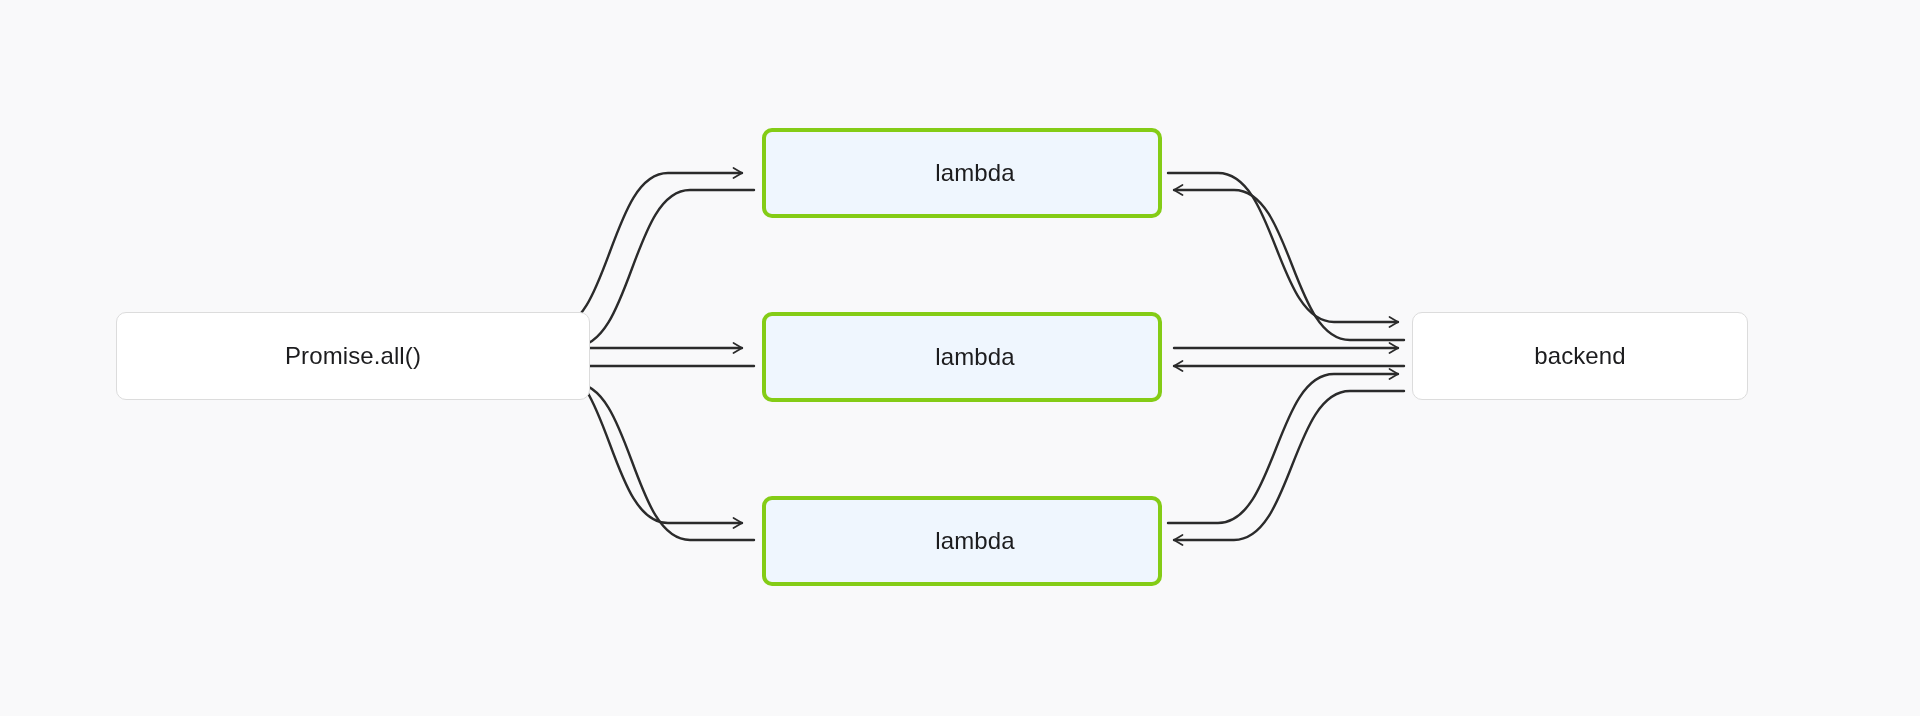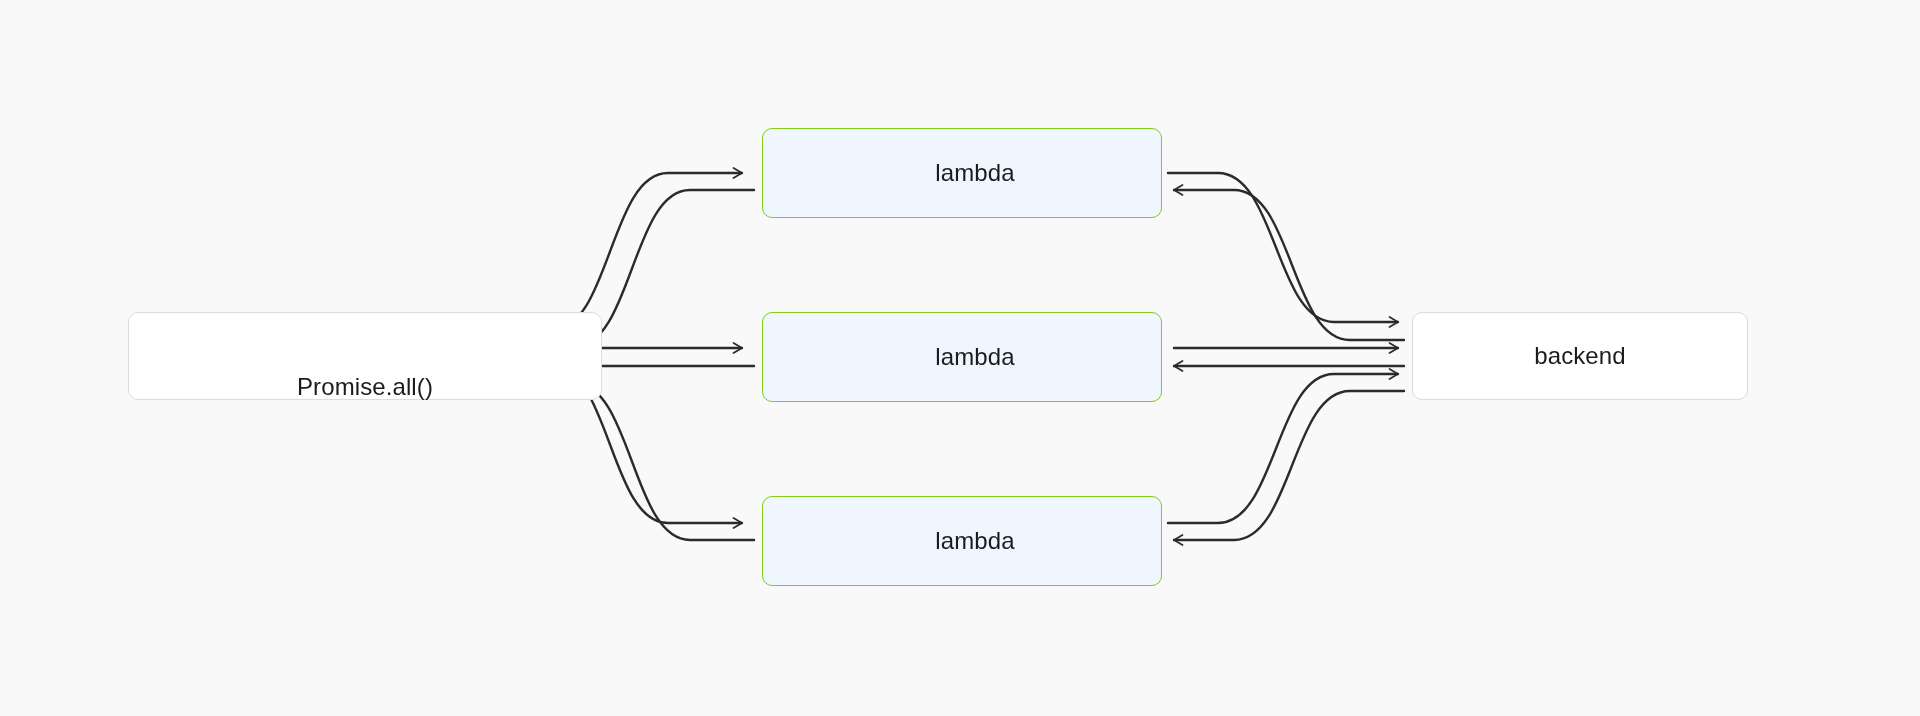--- a/index.html
+++ b/index.html
@@ -36,21 +36,21 @@
     justify-content: center;
     border-radius: 10px;
     font-size: 24px;
     letter-spacing: 0.1px;
     color: #1c1c1e;
     background: #ffffff;
     border: 1px solid #dcdcdc;
   }
   .node.lambda-node {
     background: #eff6fe;
-    border: 1px solid #84cc16;
+    border: 4px solid #84cc16;
     padding-left: 26px;
   }
   .node-label {
     display: block;
     line-height: 1;
     white-space: nowrap;
   }
 </style>
 </head>
 <body>
@@ -88,21 +88,21 @@
       <path d="M 1174 348 L 1398 348" marker-end="url(#arrow-right)"></path>
 
       <path d="M 1404 366 L 1174 366" marker-end="url(#arrow-left)"></path>
 
       <path d="M 1168 523 L 1218 523 C 1276 523 1276 374 1334 374 L 1398 374" marker-end="url(#arrow-right)"></path>
 
       <path d="M 1404 391 L 1350 391 C 1292 391 1292 540 1234 540 L 1174 540" marker-end="url(#arrow-left)"></path>
     </g>
   </svg>
 
-  <div class="node" id="node-promise-all" style="left:128px; top:312px; width:474px; height:88px;align-items:flex-end;">
+  <div class="node" id="node-promise-all" style="left:116px; top:312px; width:474px; height:88px;">
     <span class="node-label">Promise.all()</span>
   </div>
 
   <div class="node lambda-node" id="node-lambda-top" style="left:762px; top:128px; width:400px; height:90px;">
     <span class="node-label">lambda</span>
   </div>
 
   <div class="node lambda-node" id="node-lambda-middle" style="left:762px; top:312px; width:400px; height:90px;">
     <span class="node-label">lambda</span>
   </div>

